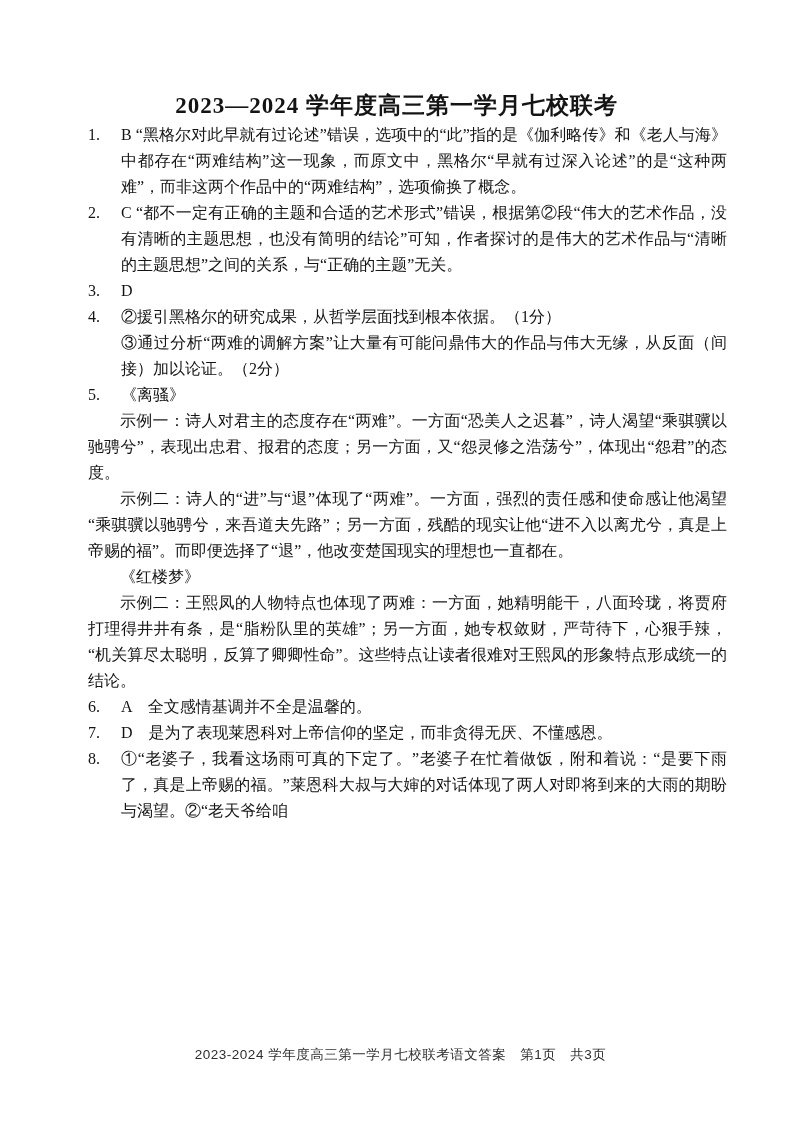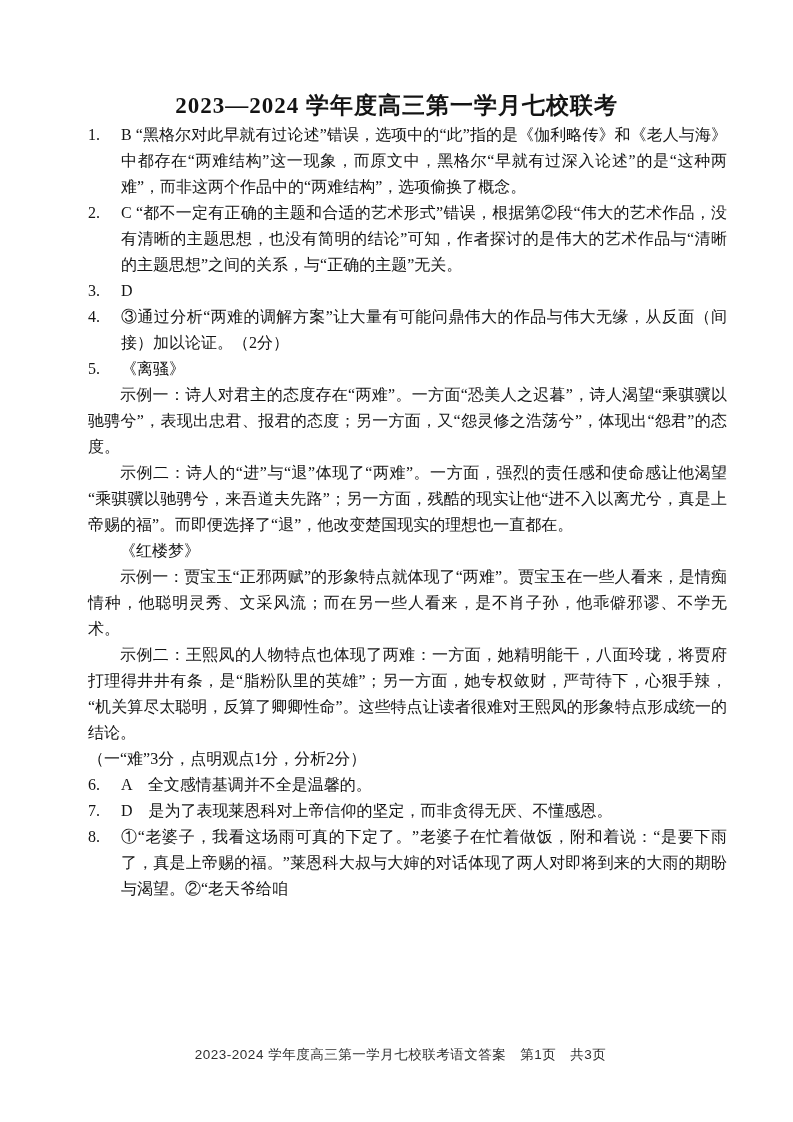--- a/index.html
+++ b/index.html
@@ -58,36 +58,35 @@
     <div class="q">
       <span class="qn">3.</span>
       <div class="qb">
           <p>D</p>
         </div>
     </div>
 
     <div class="q">
       <span class="qn">4.</span>
       <div class="qb">
+        <p>②援引黑格尔的研究成果，从哲学层面找到根本依据。（1分）</p>
         <p>③通过分析“两难的调解方案”让大量有可能问鼎伟大的作品与伟大无缘，从反面（间接）加以论证。（2分）</p>
       </div>
     </div>
 
     <div class="q">
       <span class="qn">5.</span>
       <div class="qb">
           <p>《离骚》</p>
         </div>
     </div>
     <p class="pind">示例一：诗人对君主的态度存在“两难”。一方面“恐美人之迟暮”，诗人渴望“乘骐骥以驰骋兮”，表现出忠君、报君的态度；另一方面，又“怨灵修之浩荡兮”，体现出“怨君”的态度。</p>
     <p class="pind">示例二：诗人的“进”与“退”体现了“两难”。一方面，强烈的责任感和使命感让他渴望“乘骐骥以驰骋兮，来吾道夫先路”；另一方面，残酷的现实让他“进不入以离尤兮，真是上帝赐的福”。而即便选择了“退”，他改变楚国现实的理想也一直都在。</p>
     <p class="pind">《红楼梦》</p>
-    <p class="pind">示例一：贾宝玉“正邪两赋”的形象特点就体现了“两难”。贾宝玉在一些人看来，是情痴情种，他聪明灵秀、文采风流；而在另一些人看来，是不肖子孙，他乖僻邪谬、不学无术。</p>
     <p class="pind">示例二：王熙凤的人物特点也体现了两难：一方面，她精明能干，八面玲珑，将贾府打理得井井有条，是“脂粉队里的英雄”；另一方面，她专权敛财，严苛待下，心狠手辣，“机关算尽太聪明，反算了卿卿性命”。这些特点让读者很难对王熙凤的形象特点形成统一的结论。</p>
-    <p class="pflush">（一“难”3分，点明观点1分，分析2分）</p>
 
     <div class="q">
       <span class="qn">6.</span>
       <div class="qb">
           <p>A　全文感情基调并不全是温馨的。</p>
         </div>
     </div>
 
     <div class="q">
       <span class="qn">7.</span>

